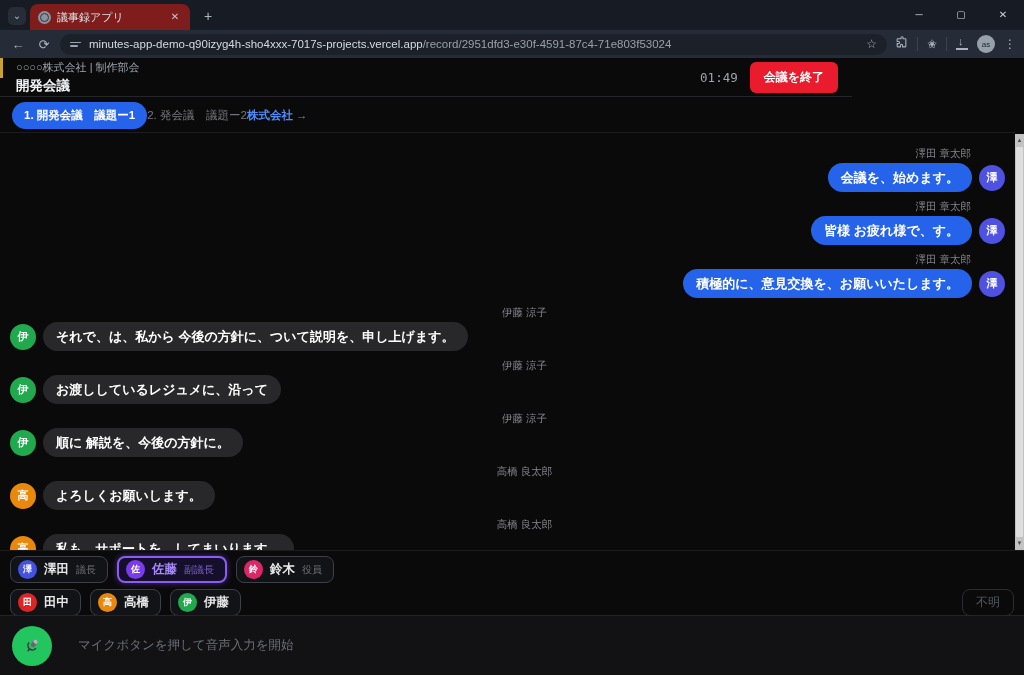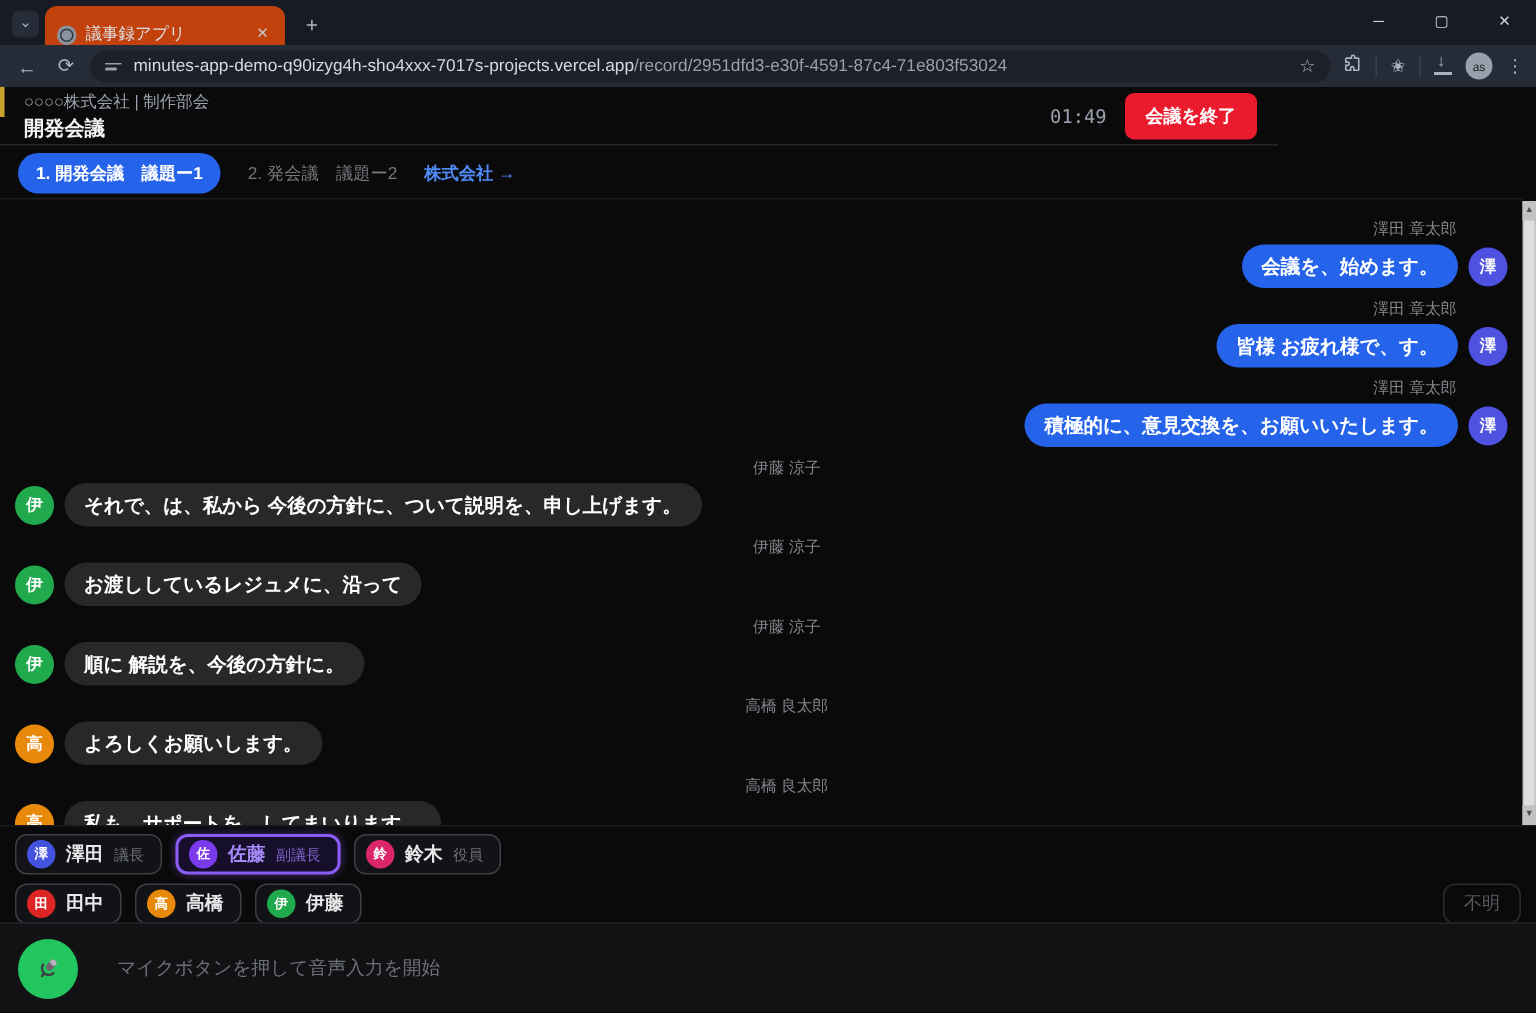--- a/index.html
+++ b/index.html
@@ -3,21 +3,21 @@
 <meta charset="utf-8">
 <style>
   * { margin:0; padding:0; box-sizing:border-box; }
   html,body { width:1024px; height:675px; background:#000; overflow:hidden; }
   body { font-family:"Liberation Sans","DejaVu Sans",sans-serif; }
   #stage { position:relative; width:1024px; height:675px; background:#0a0a0b; overflow:hidden; }
 
   
   .tabstrip { position:absolute; top:0; left:0; width:1024px; height:30px; background:#171c24; display:flex; align-items:flex-end; }
   .tab-search { width:18px; height:18px; margin:0 4px 5px 8px; border-radius:5px; background:#262d38; color:#aeb6c0; font-size:10px; line-height:17px; text-align:center; cursor:pointer; }
-  .tab { position:relative; width:160px; height:26px; background:#c2410c; border-radius:8px 8px 0 0; display:flex; align-items:flex-end; padding:0 8px; gap:6px; }
+  .tab { position:relative; width:160px; height:26px; background:#7f1d1d; border-radius:8px 8px 0 0; display:flex; align-items:center; padding:0 8px; gap:6px; }
   .tab-title { color:#dde1e6; font-size:11px; flex:1; white-space:nowrap; overflow:hidden; }
   .favicon { width:13px; height:13px; border-radius:50%; background:#8b949e; position:relative; flex:0 0 13px; }
   .favicon:after { content:""; position:absolute; inset:2px; border-radius:50%; border:1px solid #2e3642; }
   .tab-close { color:#c3c9d1; font-size:10px; width:14px; height:14px; line-height:14px; text-align:center; border-radius:3px; }
   .newtab { color:#aeb6c0; font-size:14px; margin:0 0 6px 8px; width:20px; text-align:center; }
   .wincontrols { position:absolute; right:0; top:0; height:28px; display:flex; }
   .wbtn { width:42px; height:28px; color:#cfd4da; font-size:10px; display:flex; align-items:center; justify-content:center; }
   .toolbar { position:absolute; top:30px; left:0; width:1024px; height:28px; background:#262c37; display:flex; align-items:center; padding:0 8px; gap:6px; }
   .navico { color:#aab2bd; font-size:13px; width:20px; text-align:center; }
   .urlbar { flex:1; height:21px; background:#1c2129; border-radius:11px; display:flex; align-items:center; padding:0 10px; gap:8px; }
@@ -38,21 +38,21 @@
   .app { position:absolute; top:58px; left:0; width:1024px; height:617px; background:#0a0a0b; }
   .dev-strip { position:absolute; left:0; top:0; width:3px; height:20px; background:#c8a22b; }
   .apphead { position:absolute; top:0; left:0; width:852px; height:39px; border-bottom:1px solid #26262a; display:flex; align-items:center; justify-content:space-between; padding:0 14px 0 16px; }
   .company { font-size:11px; color:#9ca3af; margin-bottom:2px; }
   .mtitle { font-size:13.5px; color:#f3f4f6; font-weight:bold; }
   .head-right { display:flex; align-items:center; gap:12px; }
   .timer { font-family:"DejaVu Sans Mono","Liberation Mono",monospace; font-size:12.5px; color:#9ca3af; }
   .endbtn { background:#ea1b2c; color:#fff; font-size:12px; font-weight:bold; border:none; border-radius:6px; padding:7px 14px; cursor:pointer; }
 
   
-  .topicbar { position:absolute; top:40px; left:0; width:1015px; height:35px; border-bottom:1px solid #1d1d20; display:flex; align-items:center; gap:18px; padding:0 12px; }
+  .topicbar { position:absolute; top:40px; left:0; width:1015px; height:35px; border-bottom:1px solid #1d1d20; display:flex; align-items:center; padding:0 12px; }
   .topic-active { background:#2563eb; color:#fff; font-size:11.5px; font-weight:bold; padding:6px 12px; border-radius:14px; }
   .topic-next { color:#77787d; font-size:11.5px; }
   .topic-link { color:#4f8bf7; font-size:11.5px; font-weight:bold; }
 
   
   .chat { position:absolute; top:76px; left:0; width:1015px; height:416px; padding:13px 10px 0 10px; overflow:hidden; }
   .msg { margin-bottom:8px; }
   .msg-name { font-size:10.5px; color:#85868c; line-height:13px; margin-bottom:3px; }
   .msg-row { display:flex; align-items:center; gap:7px; }
   .avatar { width:26px; height:26px; border-radius:50%; color:#fff; font-size:11px; font-weight:bold; display:flex; align-items:center; justify-content:center; flex:0 0 26px; }

